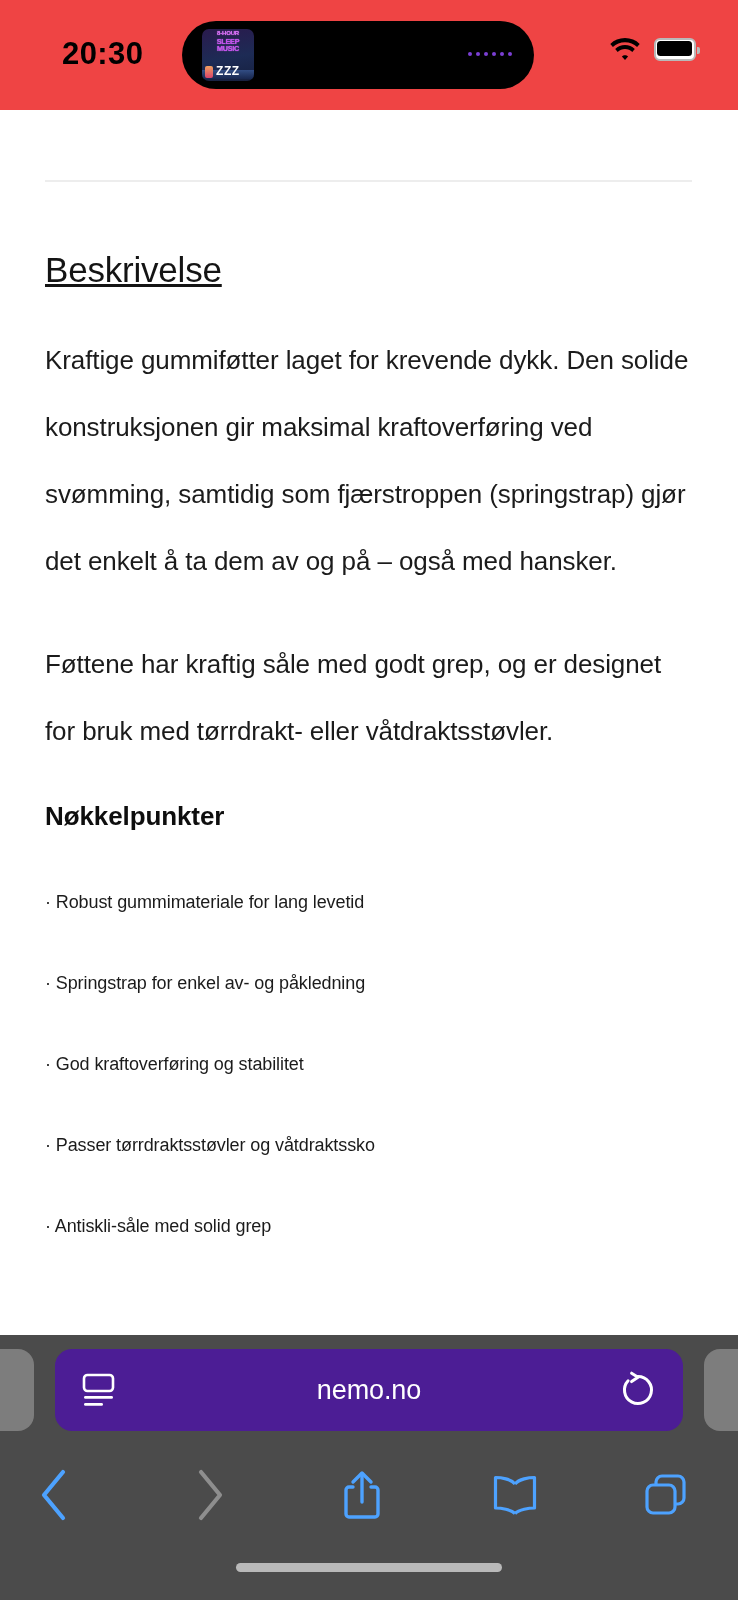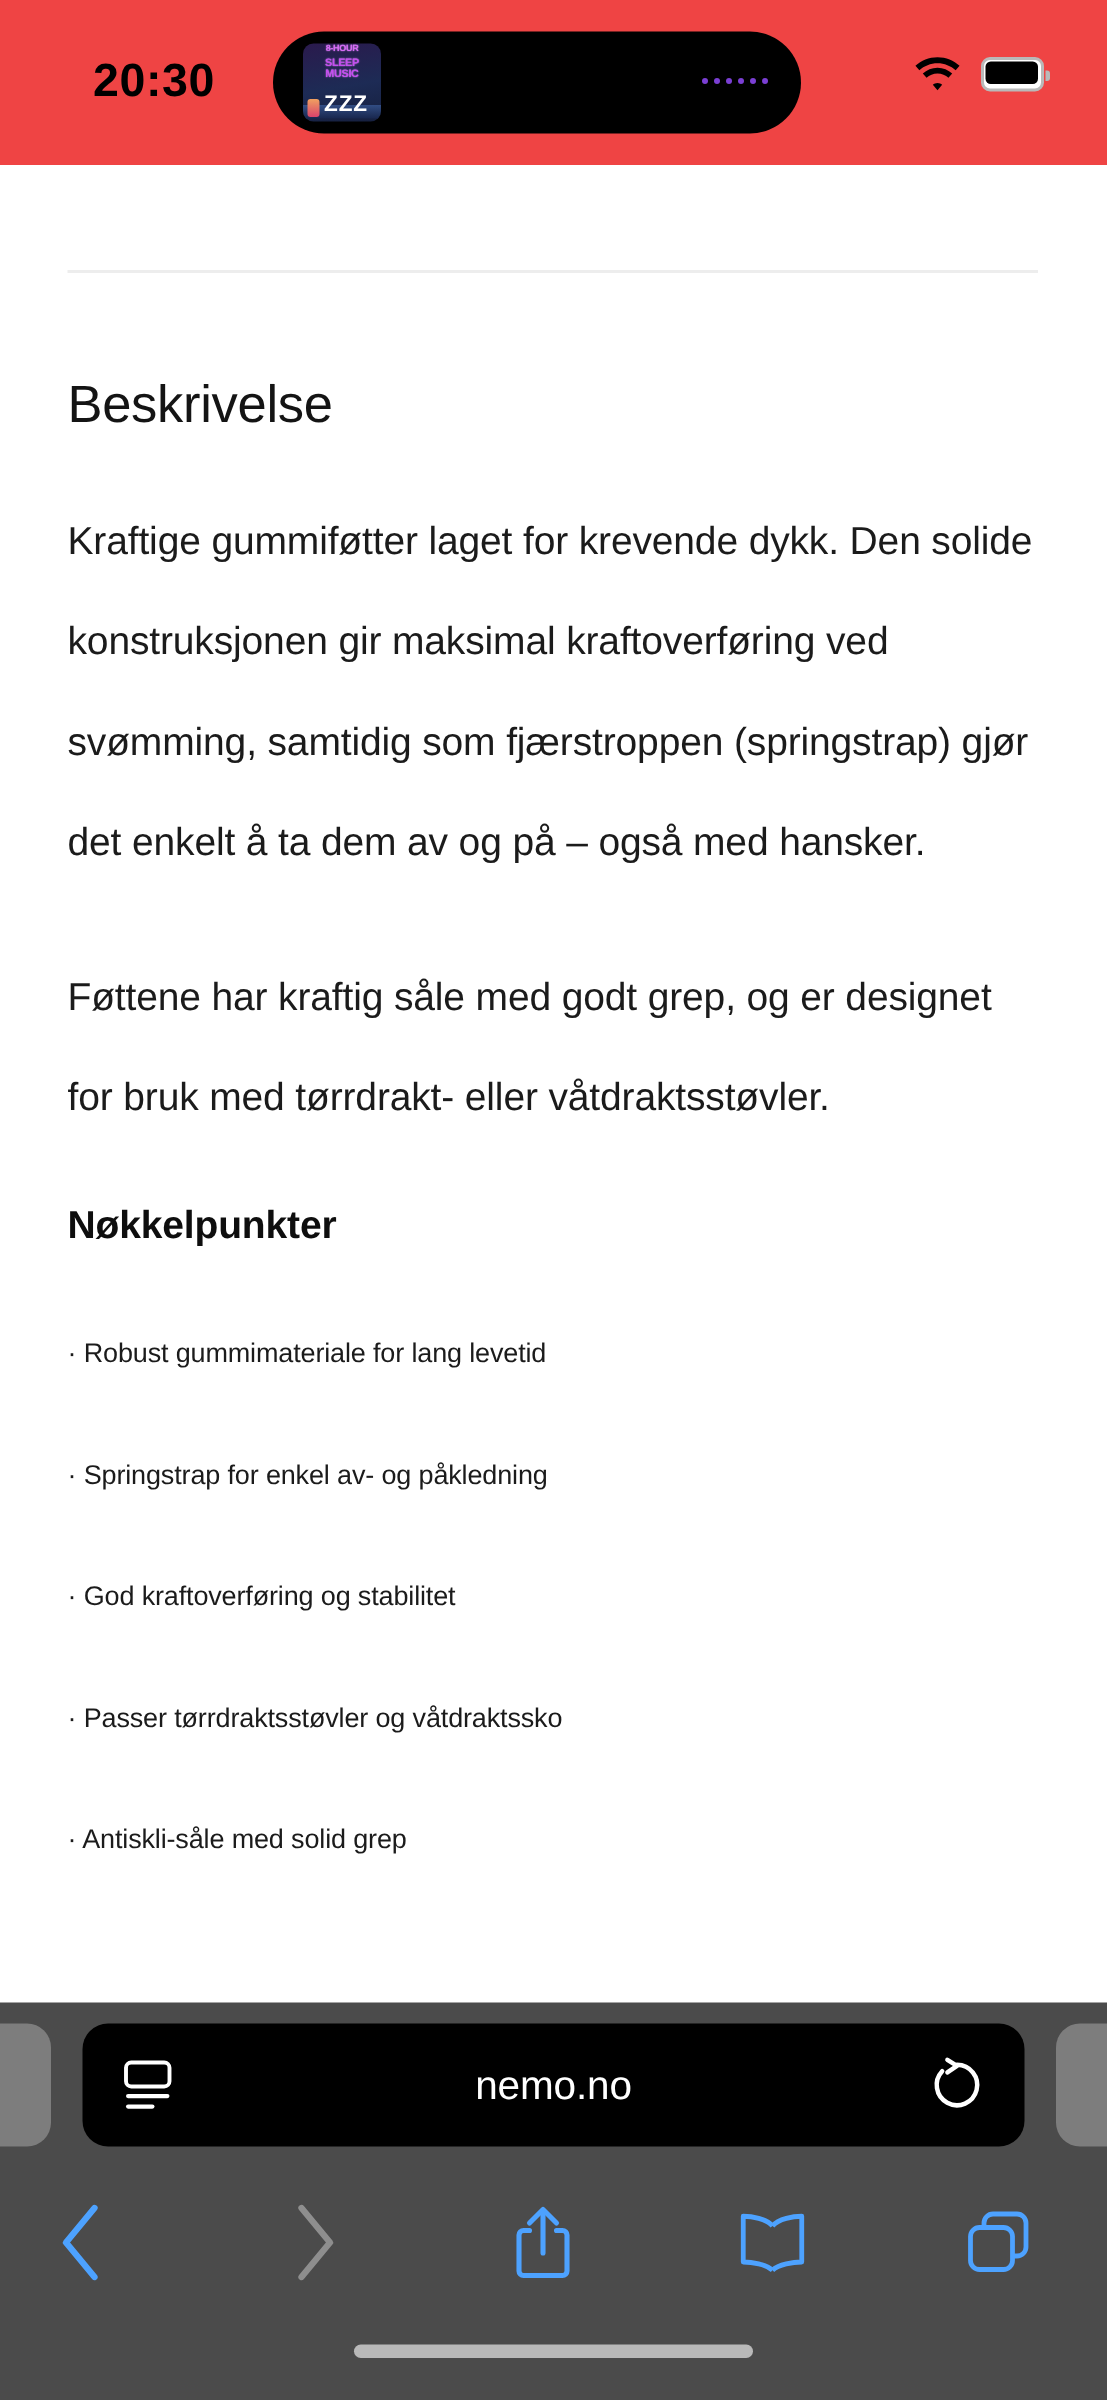--- a/index.html
+++ b/index.html
@@ -52,21 +52,21 @@
     color:#c44df0; letter-spacing:-0.2px;
     font-family:"Liberation Sans", sans-serif;
     text-shadow:0 0 1px #e98bff;
   }
   .di-art-line.l1 { font-size:6px; color:#d66bf5; }
   #di-art-bottom {
     position:absolute; left:0; bottom:2px; width:52px; height:18px;
   }
   #di-art-zzz {
     position:absolute; left:14px; bottom:1px;
-    font-size:15px; font-weight:700; color:#ffffff;
+    font-size:12px; font-weight:700; color:#ffffff;
     letter-spacing:0.6px;
   }
   #di-art-figure {
     position:absolute; left:3px; bottom:1px;
     width:8px; height:12px; border-radius:2px;
     background:linear-gradient(180deg,#f0a060,#d9436b);
   }
   #di-art-wave {
     position:absolute; left:0; bottom:0; width:52px; height:9px;
     background:linear-gradient(180deg,rgba(70,110,180,.55),rgba(25,40,80,.9));
@@ -112,20 +112,21 @@
     background:#ededed;
   }
   #doc {
     position:absolute; left:45px; top:140px;
     width:648px;
   }
   #section-heading {
     font-size:35px; font-weight:400; color:#141414;
     letter-spacing:-0.2px;
     margin-bottom:37px;
+    text-decoration:underline;
   }
   .body-par {
     font-size:26px; line-height:67px;
     color:#1b1b1b; font-weight:400;
     letter-spacing:-0.1px;
     margin-bottom:36px;
   }
   #sub-heading {
     font-size:26px; font-weight:700; color:#0e0e0e;
     letter-spacing:-0.1px;
@@ -148,21 +149,21 @@
   .tab-edge {
     position:absolute; top:14px;
     width:56px; height:82px;
     background:#7d7d7d;
   }
   #tab-edge-left  { left:-22px; border-radius:16px; }
   #tab-edge-right { right:-22px; border-radius:16px; }
   #url-bar {
     position:absolute; left:55px; top:14px;
     width:628px; height:82px;
-    background:#000000;
+    background:#4c1d95;
     border-radius:17px;
   }
   #url-text {
     position:absolute; left:0; top:0;
     width:628px; height:82px;
     display:flex; align-items:center; justify-content:center;
     font-size:27px; color:#ffffff; font-weight:400;
     letter-spacing:-0.1px;
   }
   #reader-icon { position:absolute; left:27px; top:24px; width:36px; height:34px; }

